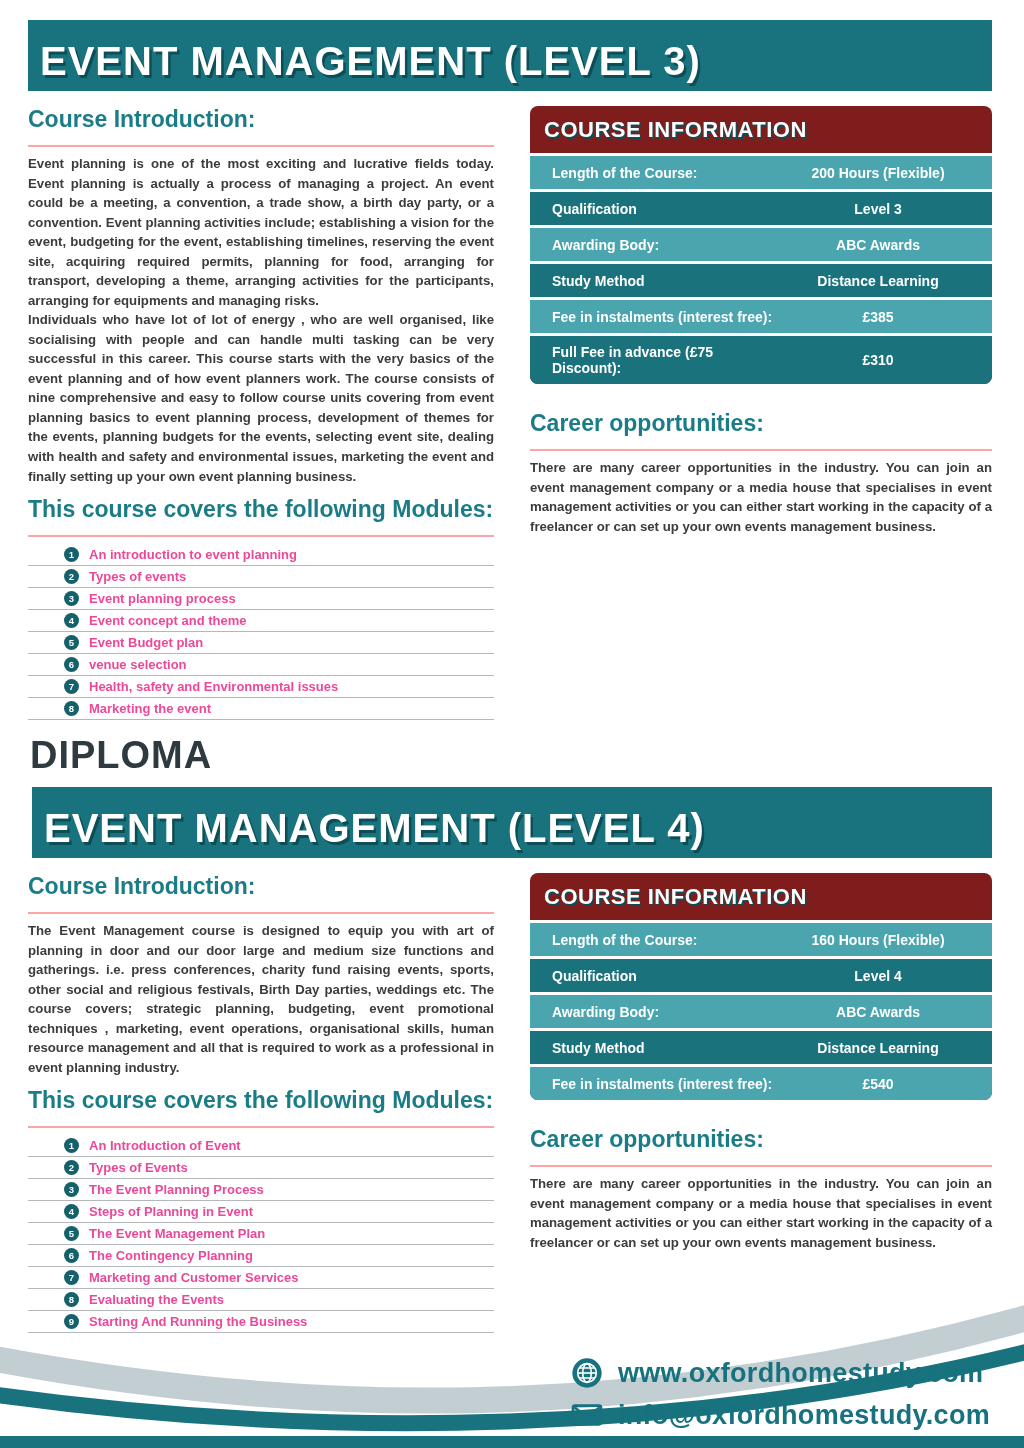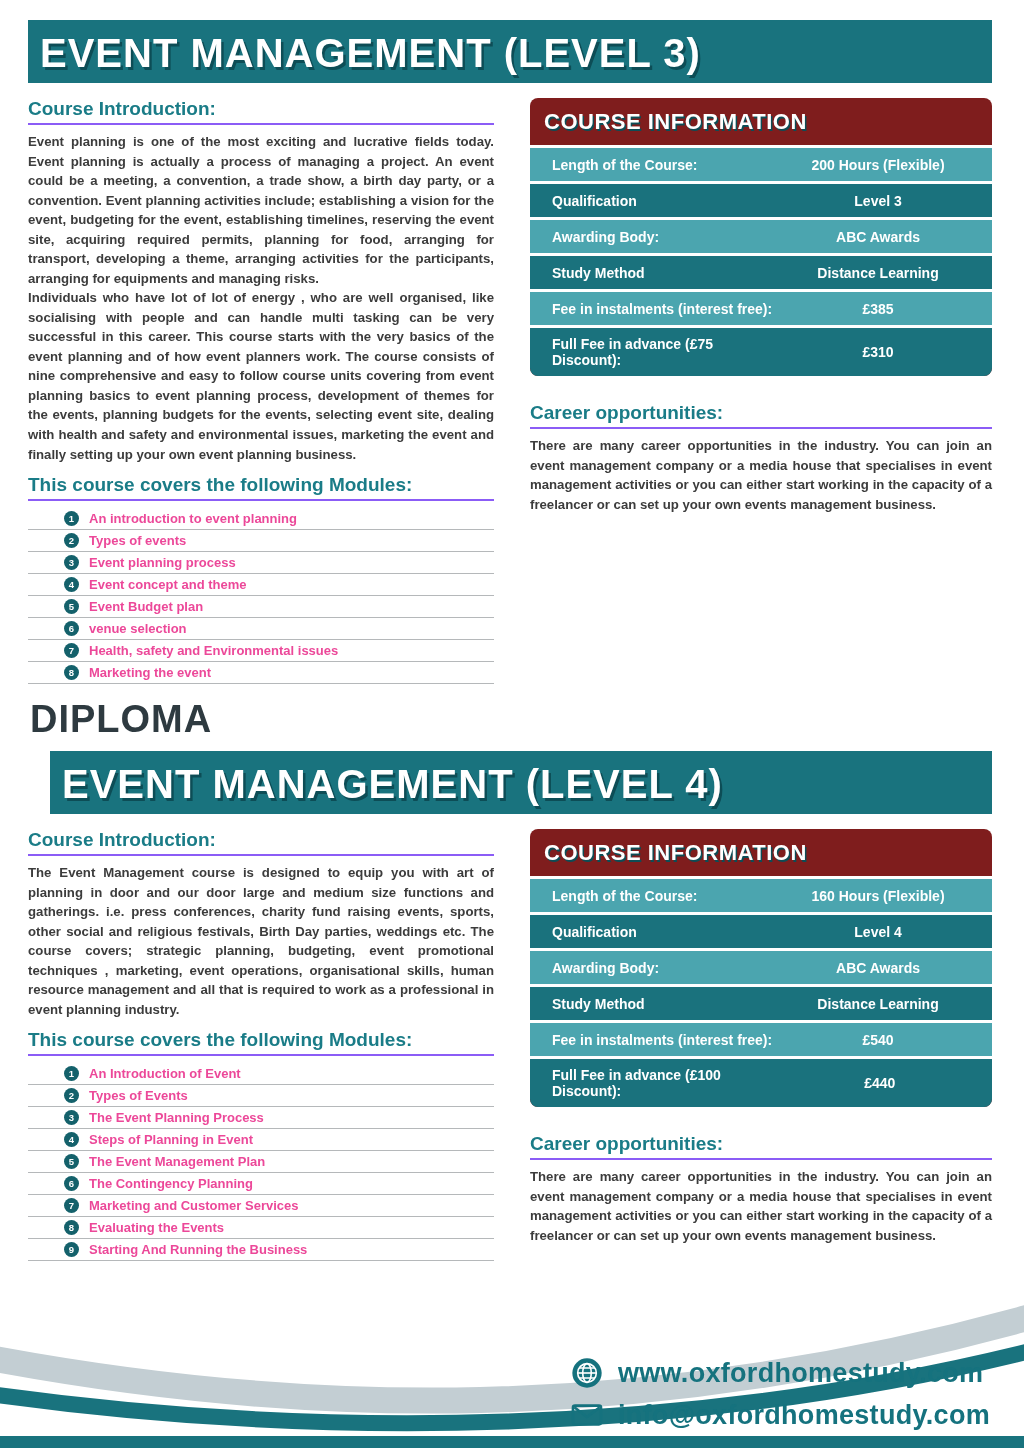--- a/index.html
+++ b/index.html
@@ -11,33 +11,33 @@
   }
   .page { position: relative; width: 1024px; height: 1448px; padding: 20px 32px 0 28px; z-index: 1; }
 
   .kicker {
     font-size: 38px; font-weight: bold; color: #2e3a40;
     letter-spacing: 1px; margin: 2px 0 10px 2px;
   }
   .banner {
     background: #19737e; color: #ffffff;
     font-size: 40px; font-weight: bold; letter-spacing: 1px;
-    padding: 12px 10px 9px 12px; line-height: 1.05;
+    padding: 20px 10px 9px 12px; line-height: 1.05;
     text-shadow: 2.5px 2.5px 0 #0d4d56;
     margin-bottom: 15px;
   }
-  .banner.second { margin-left: 22px; }
+  .banner.second { margin-left: 4px; }
 
   .cols { display: flex; gap: 36px; align-items: flex-start; }
   .col-left { width: 466px; flex: none; }
   .col-right { flex: 1; }
 
   .teal-head {
-    color: #1a7c87; font-size: 19px; font-weight: bold;
-    border-bottom: 2px solid #8b5cf6; padding-bottom: 3px; margin-bottom: 7px;
+    color: #1a7c87; font-size: 23px; font-weight: bold;
+    border-bottom: 2px solid #fca5a5; padding-bottom: 12px; margin-bottom: 7px;
   }
   .body-text {
     font-size: 13.2px; font-weight: bold; color: #3c3c3c;
     text-align: justify; line-height: 1.48;
   }
   .modules-head { margin-top: 10px; }
 
   .module-row {
     display: flex; align-items: center;
     padding: 3px 0 3px 36px;
@@ -244,24 +244,20 @@
               <span class="info-label">Awarding Body:</span>
               <span class="info-value">ABC Awards</span>
             </div>
             <div class="info-row">
               <span class="info-label">Study Method</span>
               <span class="info-value">Distance Learning</span>
             </div>
             <div class="info-row">
               <span class="info-label">Fee in instalments (interest free):</span>
               <span class="info-value">£540</span>
-            </div>
-            <div class="info-row">
-              <span class="info-label">Full Fee in advance (£100 Discount):</span>
-              <span class="info-value">£440</span>
             </div>
           </div>
         </div>
 
         <div class="career-block">
           <div class="teal-head">Career opportunities:</div>
           <p class="body-text">There are many career opportunities in the industry. You can join an event management company or a media house that specialises in event management activities or you can either start working in the capacity of a freelancer or can set up your own events management business.</p>
         </div>
       </div>
     </div>

